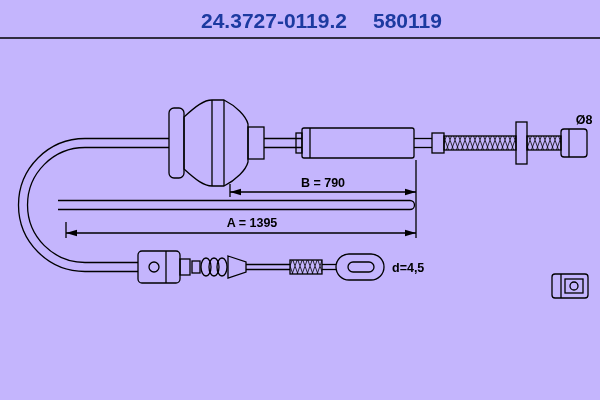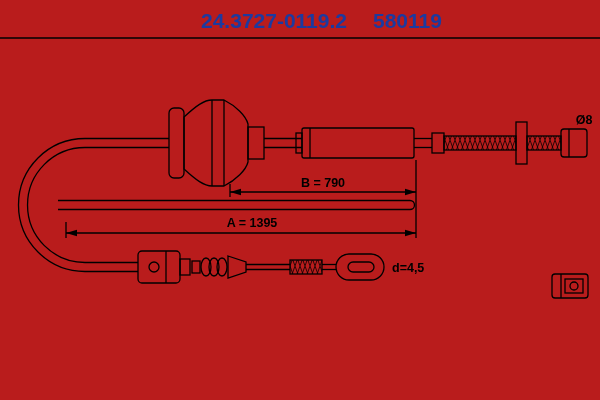--- a/index.html
+++ b/index.html
@@ -1,16 +1,16 @@
 <!DOCTYPE html>
 <html><head>
 <meta charset="utf-8">
 <style>
   html,body{margin:0;padding:0;background:#ffffff;}
-  .page{position:relative;width:600px;height:400px;background:#b91c1c;overflow:hidden;}
+  .page{position:relative;width:600px;height:400px;background:#c4b5fd;overflow:hidden;}
   svg{display:block;}
   .draw{stroke:#000000;fill:none;stroke-width:1.3;stroke-linecap:butt;stroke-linejoin:miter;}
   .draw .arrow{fill:#000000;stroke:none;}
   text{font-family:"Liberation Sans",sans-serif;}
   .title-text{font-size:21px;font-weight:bold;stroke:none;}
   .dim-text{font-size:12.5px;font-weight:bold;fill:#000000;stroke:none;}
   .rule{stroke:#000000;stroke-width:1.6;}
 </style>
 </head>
 <body>

